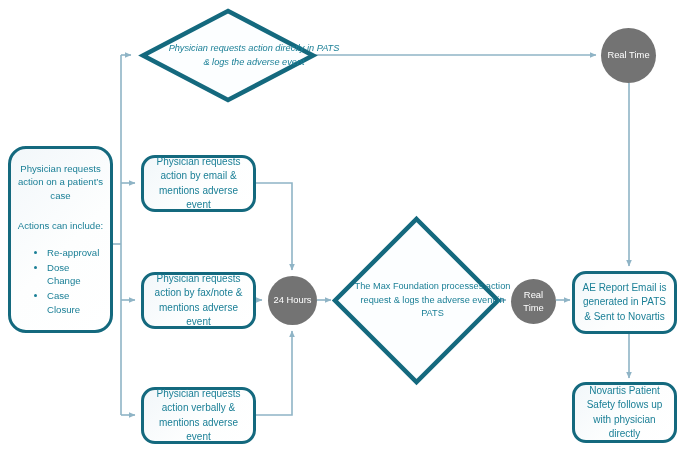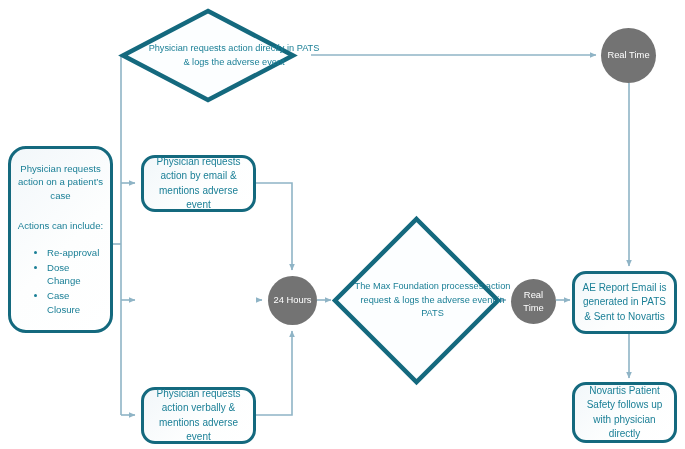--- a/index.html
+++ b/index.html
@@ -145,31 +145,34 @@
       <span class="intro-title">Physician requests action on a patient’s case</span>
       <span class="intro-sub">Actions can include:</span>
       <ul class="intro-list">
         <li>Re-approval</li>
         <li>Dose Change</li>
         <li>Case Closure</li>
       </ul>
     </span>
   </div>
 
-  <div class="diamond-wrap" style="left:120px; top:8px; width:176px; height:95px;">
+  <div class="diamond-wrap" style="left:140px; top:8px; width:176px; height:95px;font-style:italic;">
     <svg width="176" height="95" viewBox="0 0 176 95" xmlns="http://www.w3.org/2000/svg">
       <polygon points="88,3 173,47.5 88,92 3,47.5" fill="#fcfeff" stroke="#14697e" stroke-width="4.5"></polygon>
     </svg>
     <div class="diamond-label" style="padding:0 26px;">Physician requests action directly in PATS &amp; logs the adverse event</div>
   </div>
 
   <div class="node rbox" style="left:141px; top:155px; width:115px; height:57px;">
     <span>Physician requests action by email &amp; mentions adverse event</span>
   </div>
 
+  <div class="node rbox" style="left:141px; top:272px; width:115px; height:57px;">
+    <span>Physician requests action by fax/note &amp; mentions adverse event</span>
+  </div>
 
   <div class="node rbox" style="left:141px; top:387px; width:115px; height:57px;align-items:center;">
     <span>Physician requests action verbally &amp; mentions adverse event</span>
   </div>
 
   <div class="node circle" style="left:268px; top:276px; width:49px; height:49px;">
     <span>24 Hours</span>
   </div>
 
   <div class="diamond-wrap" style="left:332px; top:216px; width:169px; height:169px;">

